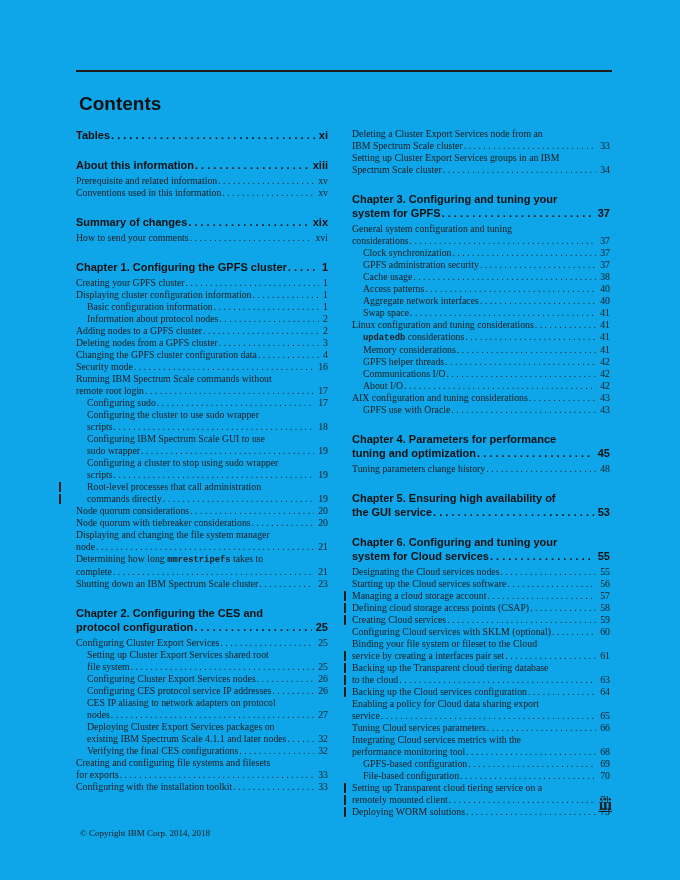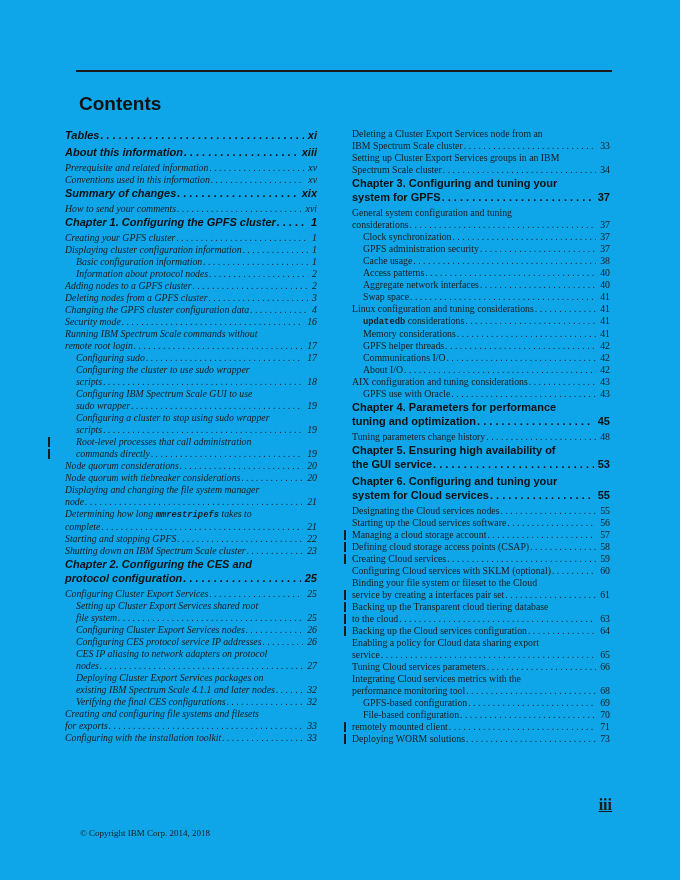--- a/index.html
+++ b/index.html
@@ -3,27 +3,27 @@
 <meta charset="utf-8">
 <style>
   * { margin:0; padding:0; box-sizing:border-box; }
   html,body { width:680px; height:880px; background:#ffffff; overflow:hidden; }
   body { position:relative; font-family:"Liberation Serif", serif; color:#1c1c1c; }
   .page { position:absolute; inset:0; background:#0ea5e9; }
   .rule { position:absolute; left:76px; top:70px; width:536px; height:2px; background:#1c1c1c; }
   .title { position:absolute; left:79px; top:93px; font-family:"Liberation Sans", sans-serif;
            font-weight:bold; font-size:19px; color:#111; }
   .col { position:absolute; top:128px; }
-  .col-left  { left:65px;  width:252px;font-style:italic; }
+  .col-left  { left:76px;  width:252px; }
   .col-right { left:352px; width:258px; }
 
   .toc-entry { }
   .toc-entry.section, .toc-entry.chapter {
     font-family:"Liberation Sans", sans-serif; font-weight:bold;
-    font-size:11px; line-height:14px; margin-top:0; margin-bottom:3px; color:#111;
+    font-size:11px; line-height:14px; margin-top:16px; margin-bottom:3px; color:#111;
   }
   .col .toc-entry:first-child { margin-top:0; }
   .toc-entry.item { font-size:9.8px; line-height:12px; }
   .toc-entry.ind1 { padding-left:11px; }
 
   .line { display:flex; align-items:baseline; position:relative; }
   .text { white-space:pre; flex:0 0 auto; }
   .dots { flex:1 1 0; min-width:0; overflow:hidden; white-space:nowrap; margin:0 2px 0 1px; }
   .dots::before { content:" . . . . . . . . . . . . . . . . . . . . . . . . . . . . . . . . . . . . . . . . . . . . . . . . . . . . . . . . . . . ."; }
   .pagenum { flex:0 0 auto; margin-left:2px; }
@@ -237,27 +237,20 @@
           <span class="text">Determining how long <span class="mono">mmrestripefs</span> takes to</span>
         </div>
         <div class="line">
           <span class="text">complete</span>
           <span class="dots"></span>
           <span class="pagenum">21</span>
         </div>
       </div>
       <div class="toc-entry item">
         <div class="line">
-          <span class="text">Starting and stopping GPFS</span>
-          <span class="dots"></span>
-          <span class="pagenum">22</span>
-        </div>
-      </div>
-      <div class="toc-entry item">
-        <div class="line">
           <span class="text">Shutting down an IBM Spectrum Scale cluster</span>
           <span class="dots"></span>
           <span class="pagenum">23</span>
         </div>
       </div>
       <div class="toc-entry chapter">
         <div class="line">
           <span class="text">Chapter 2. Configuring the CES and</span>
         </div>
         <div class="line">
@@ -629,20 +622,24 @@
         </div>
       </div>
       <div class="toc-entry item ind1">
         <div class="line">
           <span class="text">File-based configuration</span>
           <span class="dots"></span>
           <span class="pagenum">70</span>
         </div>
       </div>
       <div class="toc-entry item">
+        <div class="line">
+          <span class="changebar"></span>
+          <span class="text">Setting up Transparent cloud tiering service on a</span>
+        </div>
         <div class="line">
           <span class="changebar"></span>
           <span class="text">remotely mounted client</span>
           <span class="dots"></span>
           <span class="pagenum">71</span>
         </div>
       </div>
       <div class="toc-entry item">
         <div class="line">
           <span class="changebar"></span>

